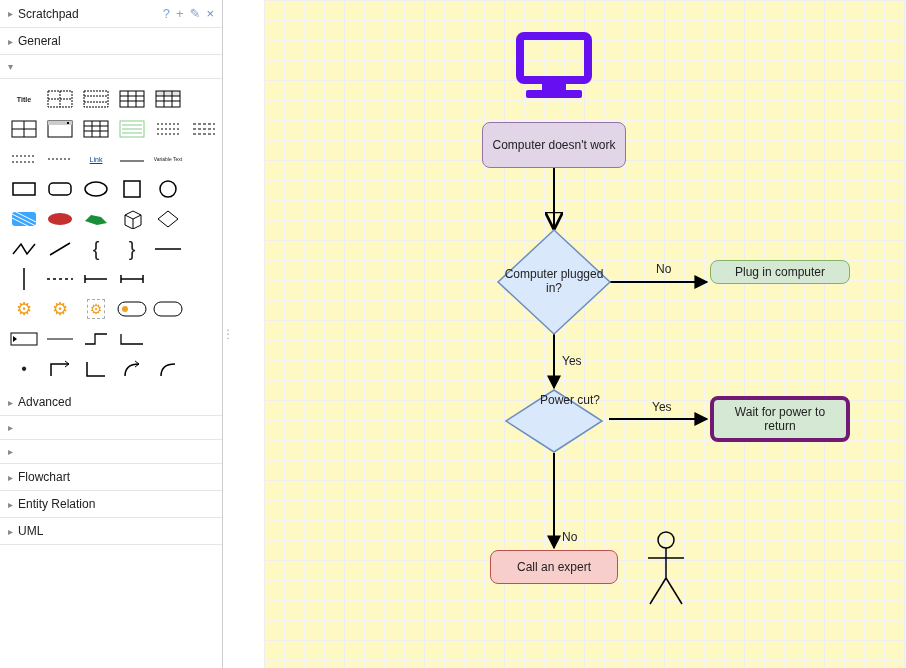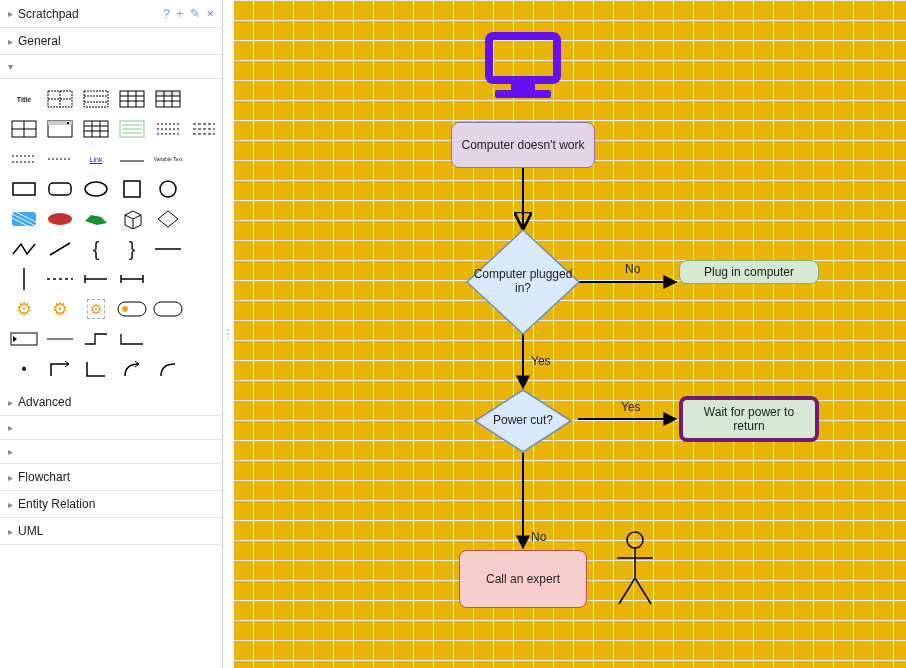--- a/index.html
+++ b/index.html
@@ -6,21 +6,21 @@
   .app{display:flex;height:668px;width:906px;overflow:hidden;}
   .sidebar{width:222px;border-right:1px solid #ccc;overflow-y:auto;display:flex;flex-direction:column;}
   .panel-header{display:flex;align-items:center;padding:6px 8px;border-bottom:1px solid #e5e5e5;cursor:pointer;user-select:none;}
   .panel-header .tw{width:10px;display:inline-block;color:#888;font-size:10px;}
   .panel-header .title{flex:1;}
   .scratchpad-tools{display:flex;gap:6px;color:#7aa8d6;font-size:13px;}
   .scratchpad-tools span{cursor:pointer;}
   .shape-grid{display:grid;grid-template-columns:repeat(6,30px);gap:6px 6px;padding:8px;}
   .shape-cell{width:30px;height:22px;display:flex;align-items:center;justify-content:center;border:1px solid transparent;border-radius:2px;cursor:pointer;font-size:8px;}
   .shape-cell svg{pointer-events:none;}
-  .canvas-wrap{position:relative;flex:1;background:#eab308;}
+  .canvas-wrap{position:relative;flex:1;background:#fef9c3;margin-left:31px;}
   .grid-bg{position:absolute;inset:0;background-image:
       linear-gradient(to right,#eee 1px,transparent 1px),
       linear-gradient(to bottom,#eee 1px,transparent 1px),
       linear-gradient(to right,#f5f5f5 1px,transparent 1px),
       linear-gradient(to bottom,#f5f5f5 1px,transparent 1px);
     background-size:80px 80px,80px 80px,20px 20px,20px 20px;}
   .shape{position:absolute;display:flex;align-items:center;justify-content:center;text-align:center;padding:4px;box-sizing:border-box;font-size:12px;}
   .rounded-box{border-radius:8px;}
   .edge-label{position:absolute;font-size:12px;background:transparent;text-align:right;}
   .splitter{width:10px;display:flex;align-items:center;justify-content:center;color:#aaa;cursor:col-resize;}
@@ -394,29 +394,29 @@
       <span>Computer plugged in?</span>
     </div>
 
     <div class="shape rounded-box" style="left:446px;top:260px;width:140px;height:24px;background:#D5E8D4;border:1px solid #82B366;">
       <span>Plug in computer</span>
     </div>
 
     <svg style="position:absolute;left:240px;top:388px;" width="100" height="66">
       <path d="M50 2 L98 33 L50 64 L2 33 Z" fill="#DAE8FC" stroke="#6C8EBF" stroke-width="1.5"></path>
     </svg>
-    <div class="shape" style="left:240px;top:405px;width:100px;height:30px;pointer-events:none;">
+    <div class="shape" style="left:240px;top:385px;width:100px;height:30px;pointer-events:none;justify-content:flex-end;">
       <span>Power cut?</span>
     </div>
 
     <div class="shape rounded-box" style="left:446px;top:396px;width:140px;height:46px;background:#D5E8D4;border:4px solid #701a75;">
       <span>Wait for power to return</span>
     </div>
 
-    <div class="shape rounded-box" style="left:226px;top:550px;width:128px;height:58px;background:#F8CECC;border:1px solid #B85450;">
+    <div class="shape rounded-box" style="left:226px;top:550px;width:128px;height:34px;background:#F8CECC;border:1px solid #B85450;">
       <span>Call an expert</span>
     </div>
 
     <svg style="position:absolute;left:378px;top:530px;" width="48" height="78">
       <circle cx="24" cy="10" r="8" fill="none" stroke="#000" stroke-width="1.5"></circle>
       <line x1="24" y1="18" x2="24" y2="48" stroke="#000" stroke-width="1.5"></line>
       <line x1="6" y1="28" x2="42" y2="28" stroke="#000" stroke-width="1.5"></line>
       <line x1="24" y1="48" x2="8" y2="74" stroke="#000" stroke-width="1.5"></line>
       <line x1="24" y1="48" x2="40" y2="74" stroke="#000" stroke-width="1.5"></line>
     </svg>

